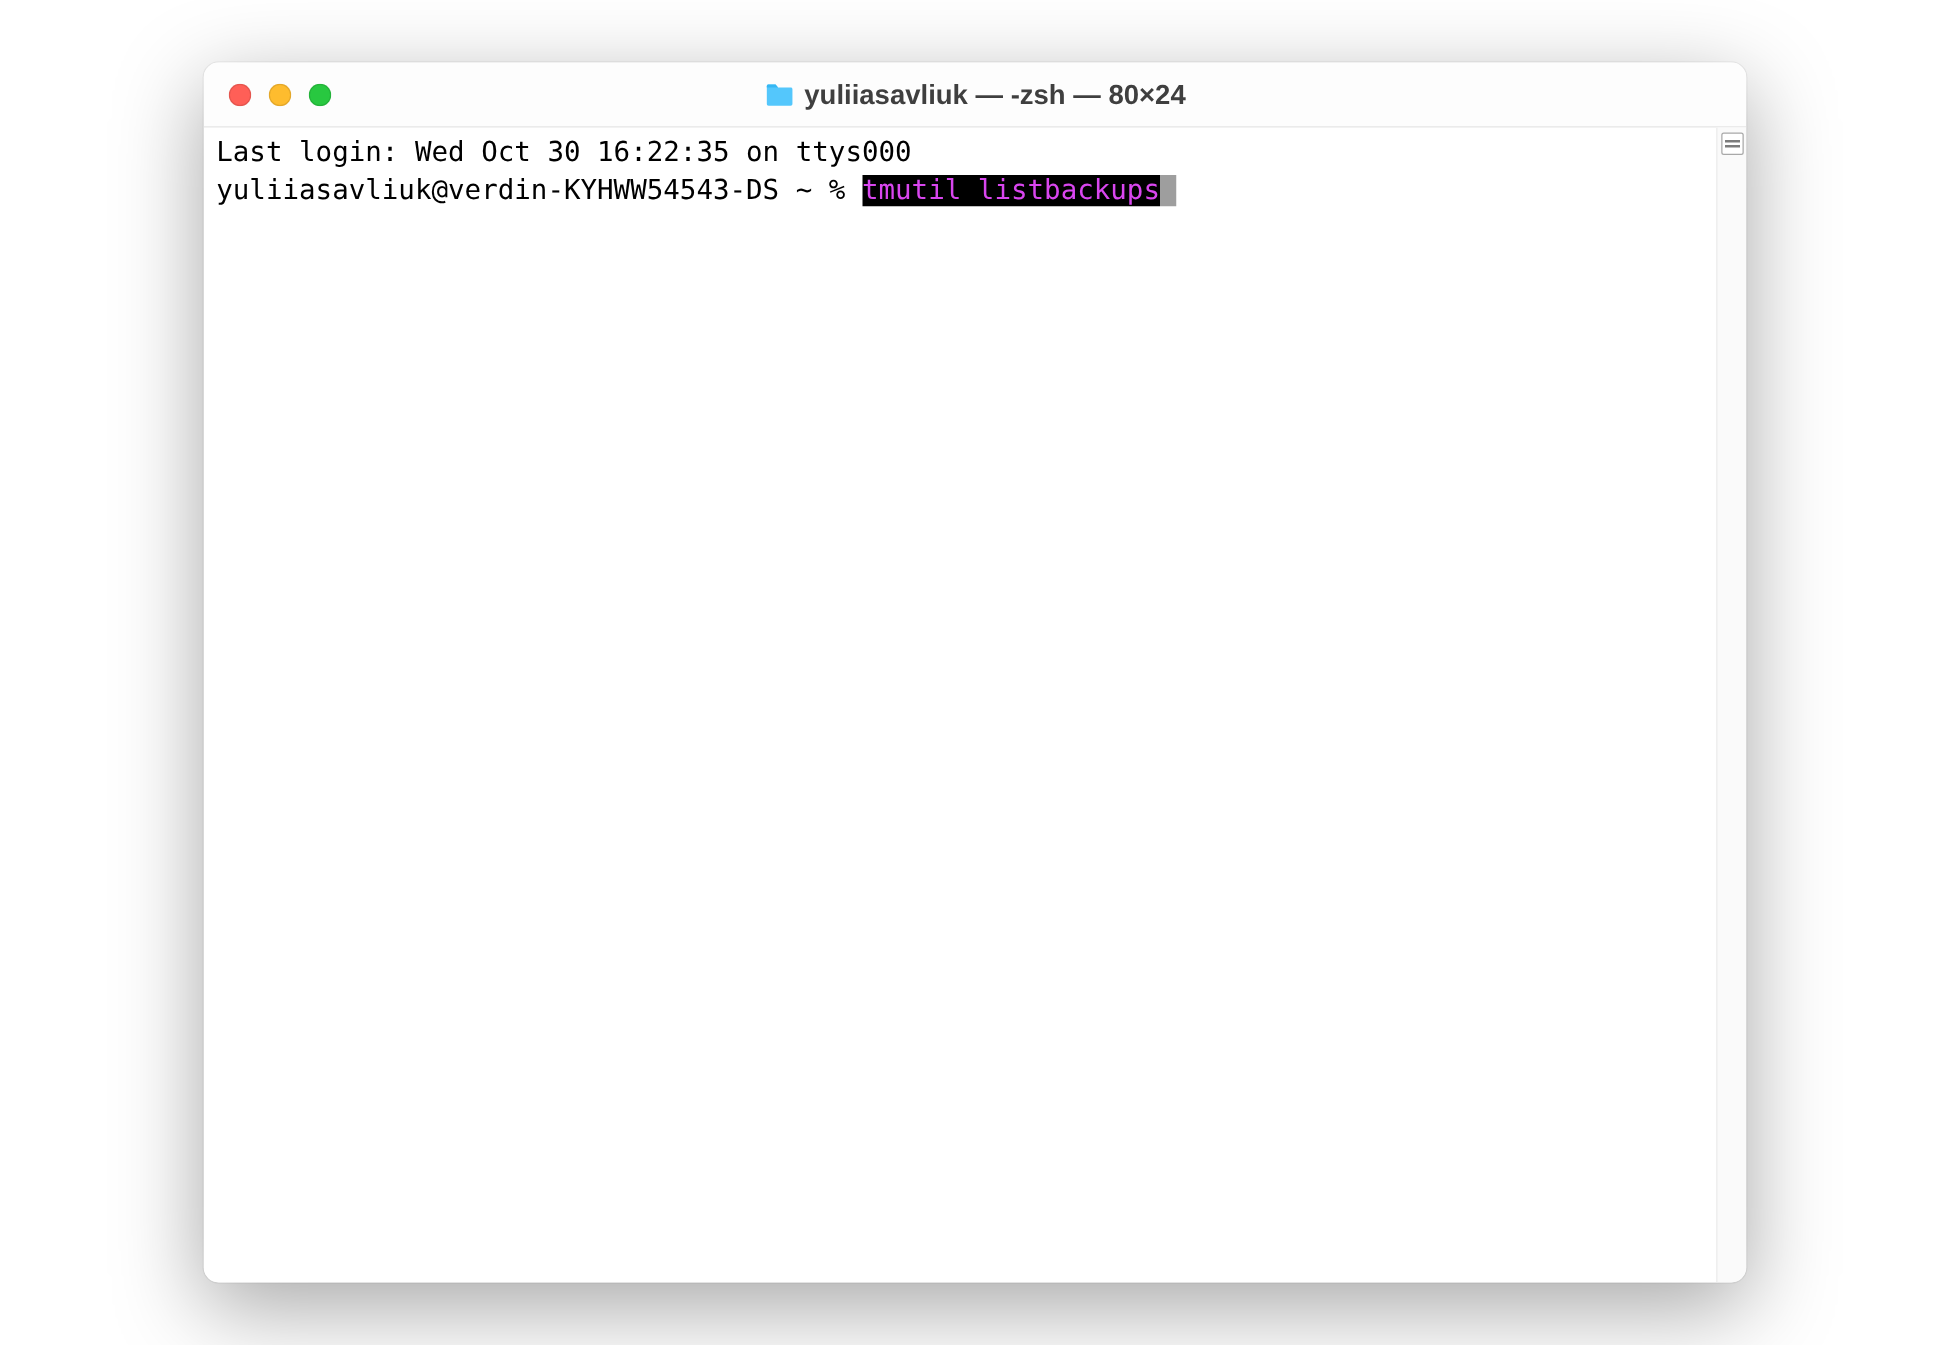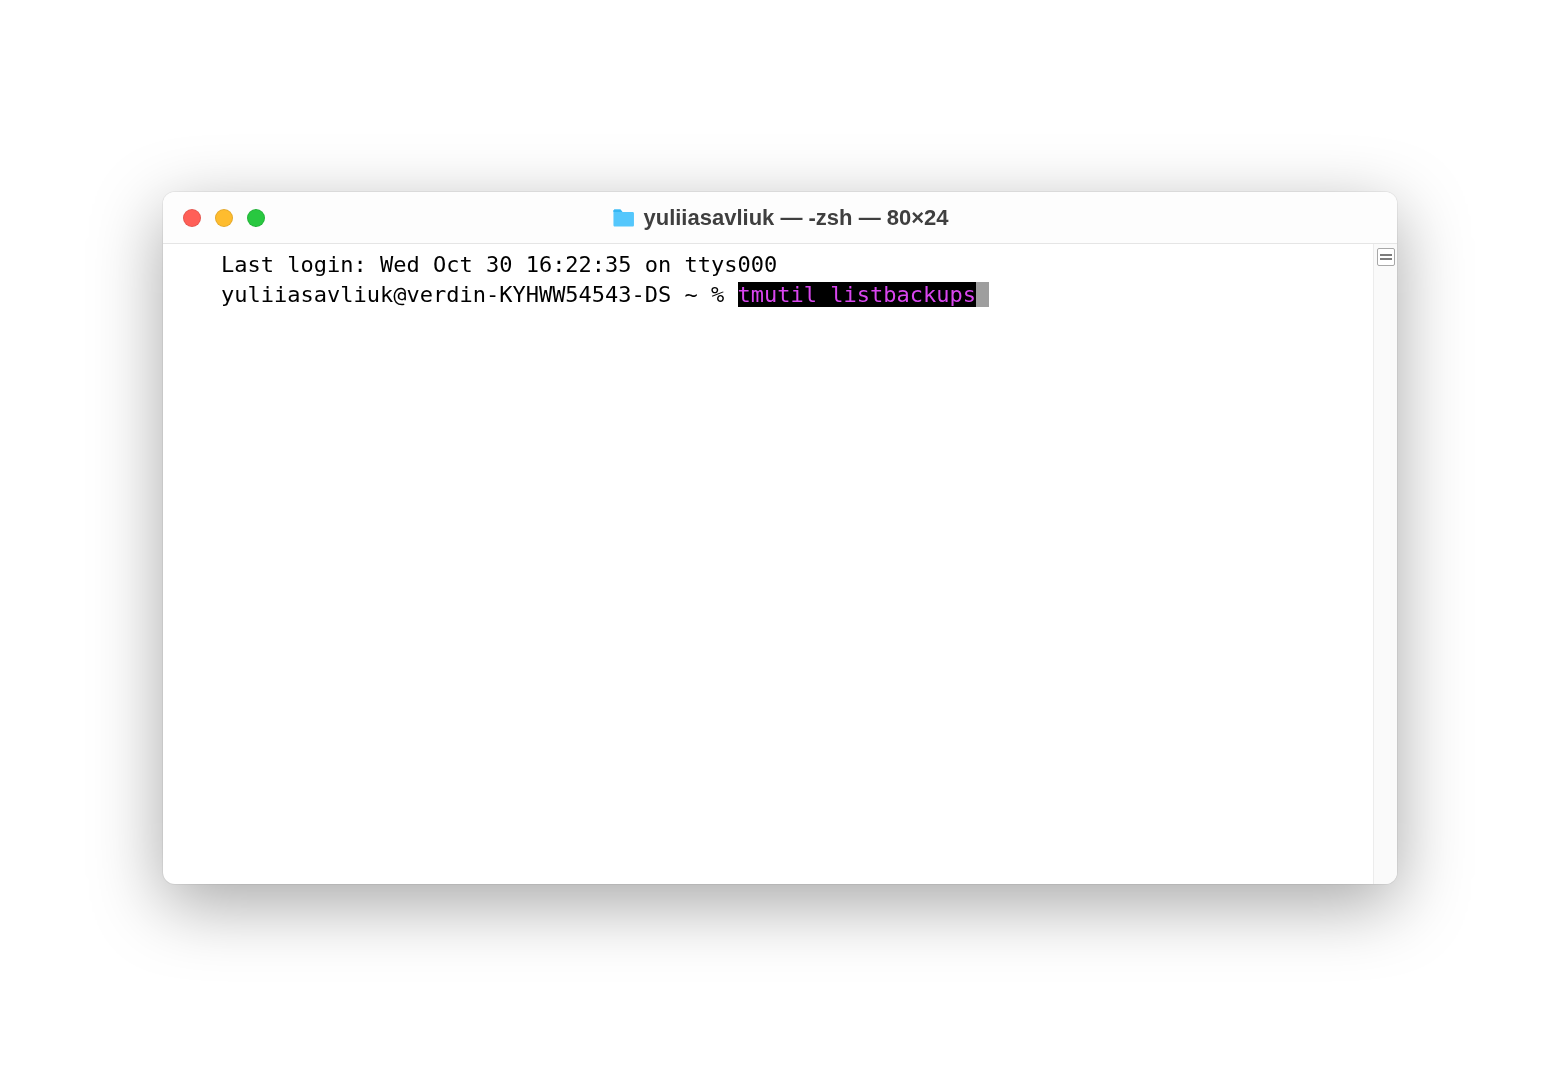--- a/index.html
+++ b/index.html
@@ -10,21 +10,21 @@
     body {
       background: #ffffff;
       display: flex;
       align-items: center;
       justify-content: center;
       min-height: 100vh;
       font-family: -apple-system, BlinkMacSystemFont, sans-serif;
     }
     .window {
       width: 1234px;
-      height: 692px;
+      height: 976px;
       background: #ffffff;
       border-radius: 12px;
       box-shadow: 0 20px 70px rgba(0,0,0,0.35), 0 0 0 1px rgba(0,0,0,0.05);
       overflow: hidden;
       display: flex;
       flex-direction: column;
       position: relative;
     }
     .titlebar {
       height: 52px;
@@ -76,21 +76,20 @@
     .terminal {
       flex: 1;
       background: #ffffff;
       padding: 6px 10px;
       font-family: "SF Mono", "Menlo", "Consolas", monospace;
       font-size: 22px;
       line-height: 30px;
       color: #000000;
       white-space: pre;
       overflow: hidden;
-      margin-left: 48px;
     }
     .scrollbar-track {
       width: 24px;
       background: #fafafa;
       border-left: 1px solid #ececec;
       position: relative;
       flex-shrink: 0;
     }
     .scroll-indicator {
       position: absolute;

